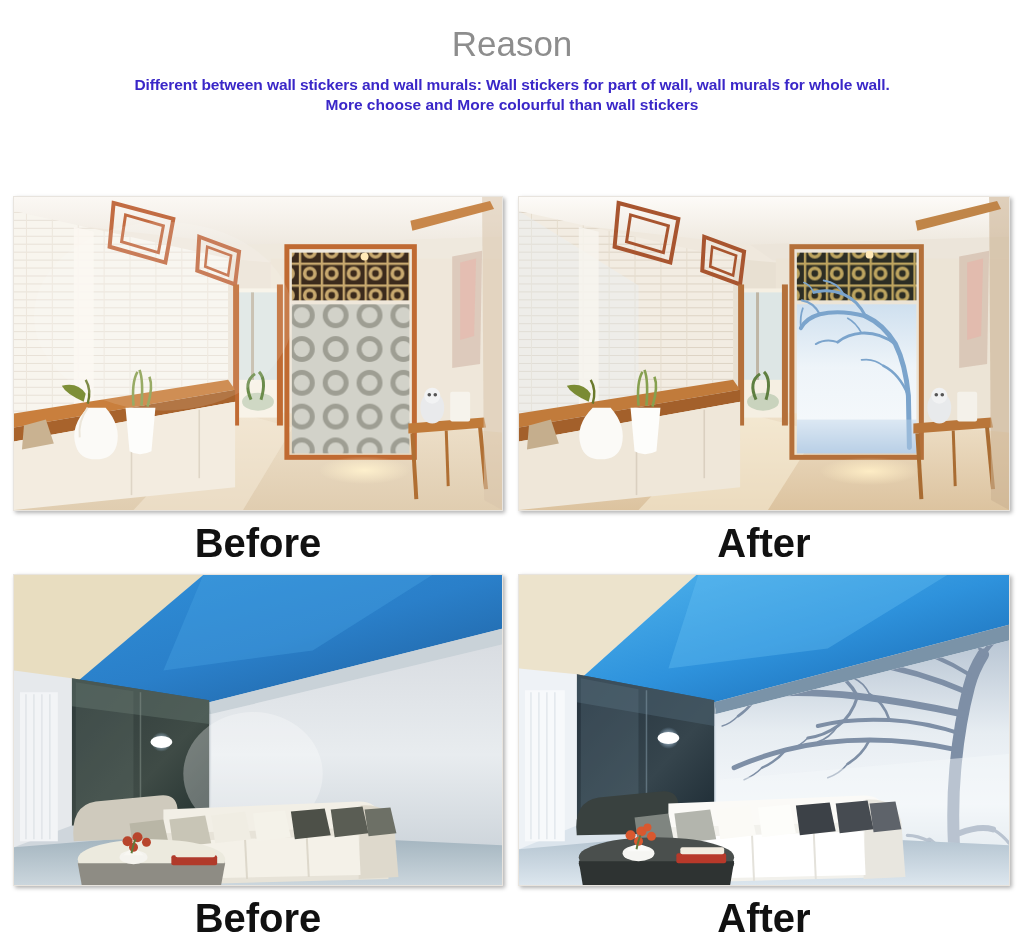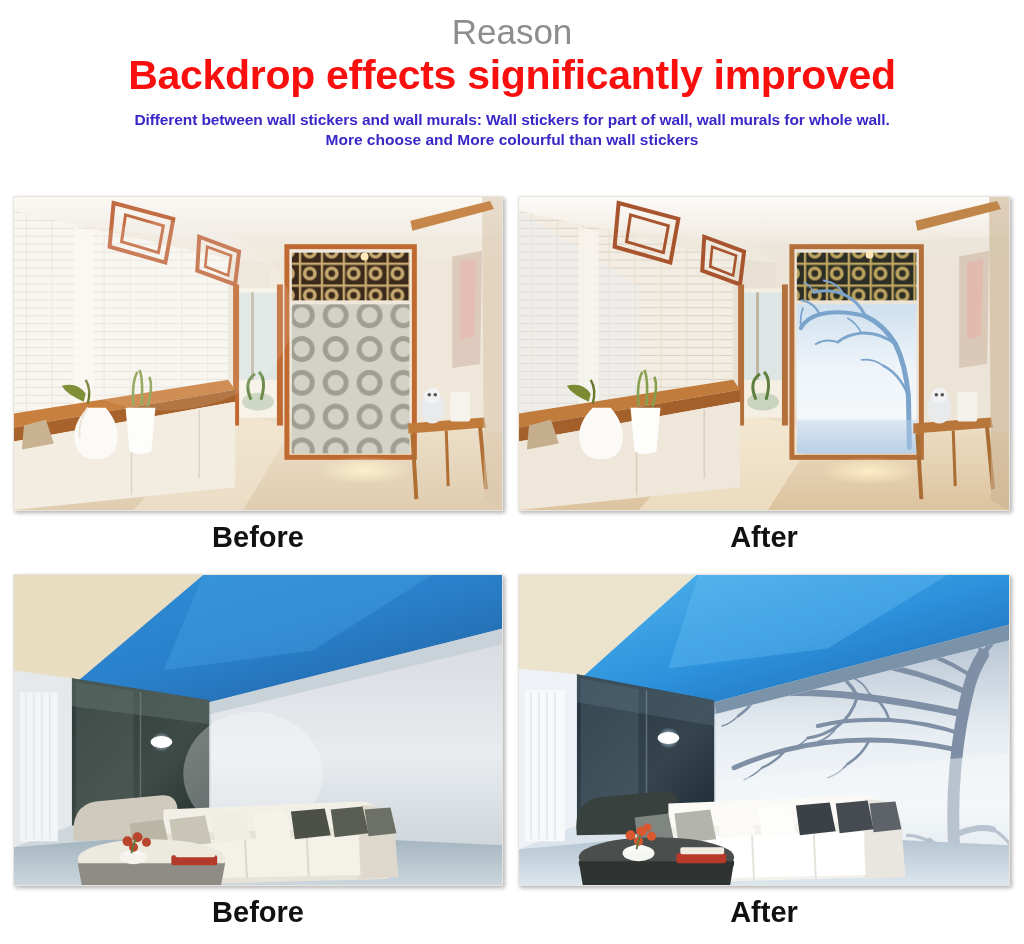--- a/index.html
+++ b/index.html
@@ -11,21 +11,21 @@
     overflow:hidden;
   }
   .page { position:relative; width:1024px; height:944px; background:#fff; }
 
   
   .hdr { width:1024px; text-align:center; }
   .reason-title {
     font-family:"Liberation Sans", sans-serif;
     font-size:35px; font-weight:400; color:#8d8d8d;
     letter-spacing:0px; line-height:1;
-    padding-top:14px;
+    padding-top:26px;
     text-shadow:0 1px 1px rgba(255,255,255,0.9);
   }
   .headline {
     font-family:"Liberation Sans", sans-serif;
     font-weight:bold; font-size:41px; color:#fa0f0f;
     line-height:1; letter-spacing:-0.3px;
     margin-top:6px;
     white-space:nowrap;
   }
   .sub1, .sub2 {
@@ -46,35 +46,34 @@
   .cell { position:absolute; }
   .photo {
     position:relative; overflow:hidden;
     background:#cfc7bb;
     box-shadow:2px 2px 4px rgba(0,0,0,0.30);
     border:1px solid #e8e4de;
   }
   .caption {
     font-family:"Liberation Sans", sans-serif;
     font-weight:bold; color:#111111;
-    font-size:29px; line-height:1;
+    font-size:40px; line-height:1;
     text-align:center;
     margin-top:12px;
   }
 
   svg.scene { display:block; width:100%; height:100%; }
 </style>
 </head>
 <body>
 
 <div class="page">
 
   <div class="hdr">
     <div class="reason-title">Reason</div>
-    <div class="headline">Backdrop effects significantly improved</div>
     <div class="sub1">Different between wall stickers and wall murals: Wall stickers for part of wall, wall murals for whole wall.</div>
     <div class="sub2">More choose and More colourful than wall stickers</div>
   </div>
 
   <div class="grid">
 
     <div class="row row1">
 
       <div class="cell" style="left:13px; top:0; width:490px;">
         <div class="photo" style="width:490px; height:315px;">

